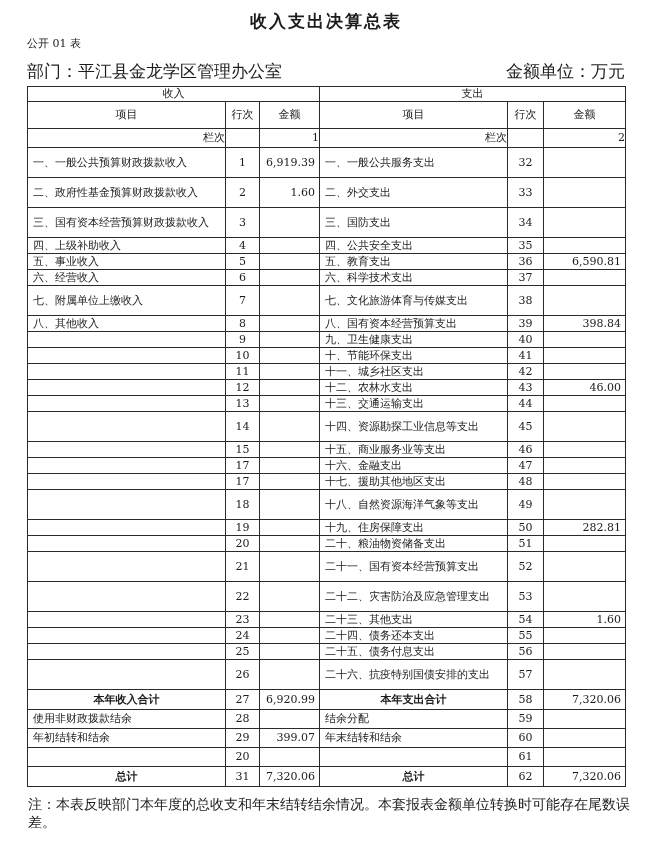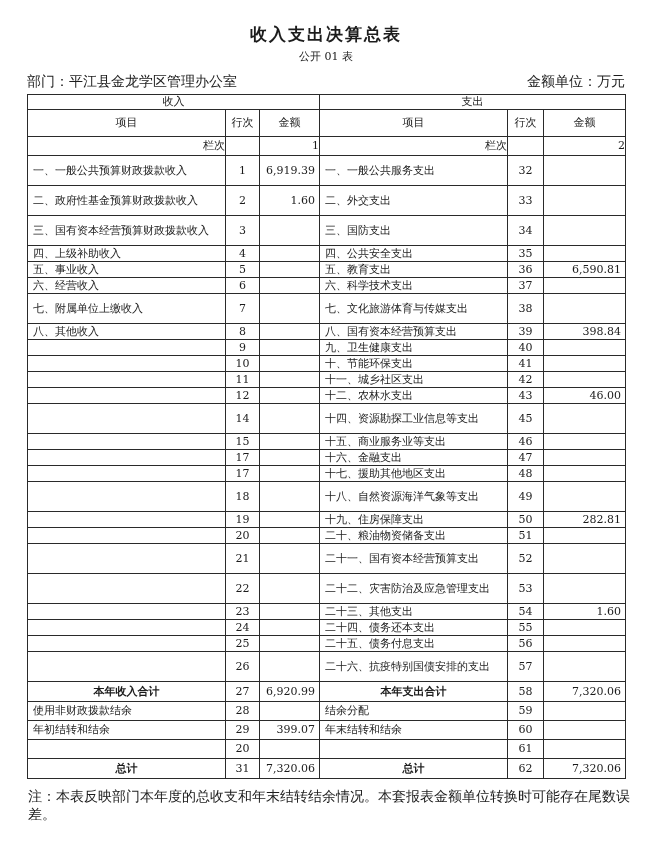--- a/index.html
+++ b/index.html
@@ -8,34 +8,34 @@
     font-family:"DejaVu Serif","Liberation Serif",serif;
     color:#1c1c1c;
     overflow:hidden;
   }
   .page{width:652px;height:844px;position:relative;}
   .title{
     text-align:center;
     font-size:17px;
     font-weight:bold;
     letter-spacing:2px;
-    padding-top:23px;
+    padding-top:10px;
   }
   .code{
     width:598px;
     margin:3px 0 0 27px;
-    text-align:center;
+    text-align:left;
     font-size:11px;
   }
   .meta{
     width:598px;
     margin:9px 12px 3px 27px;
     display:flex;
     justify-content:space-between;
-    font-size:14px;
+    font-size:17px;
   }
   table{
     margin-left:27px;
     width:598px;
     border-collapse:collapse;
     table-layout:fixed;
   }
   col.c-item-l{width:198px;}
   col.c-line-l{width:34px;}
   col.c-amt-l{width:60px;}
@@ -203,20 +203,28 @@
           <td class="amount"></td>
         </tr>
         <tr class="short">
           <td class="item"></td>
           <td class="line">12</td>
           <td class="amount"></td>
           <td class="item">十二、农林水支出</td>
           <td class="line">43</td>
           <td class="amount">46.00</td>
         </tr>
+        <tr class="short">
+          <td class="item"></td>
+          <td class="line">13</td>
+          <td class="amount"></td>
+          <td class="item">十三、交通运输支出</td>
+          <td class="line">44</td>
+          <td class="amount"></td>
+        </tr>
         <tr class="tall">
           <td class="item"></td>
           <td class="line">14</td>
           <td class="amount"></td>
           <td class="item">十四、资源勘探工业信息等支出</td>
           <td class="line">45</td>
           <td class="amount"></td>
         </tr>
         <tr class="short">
           <td class="item"></td>

